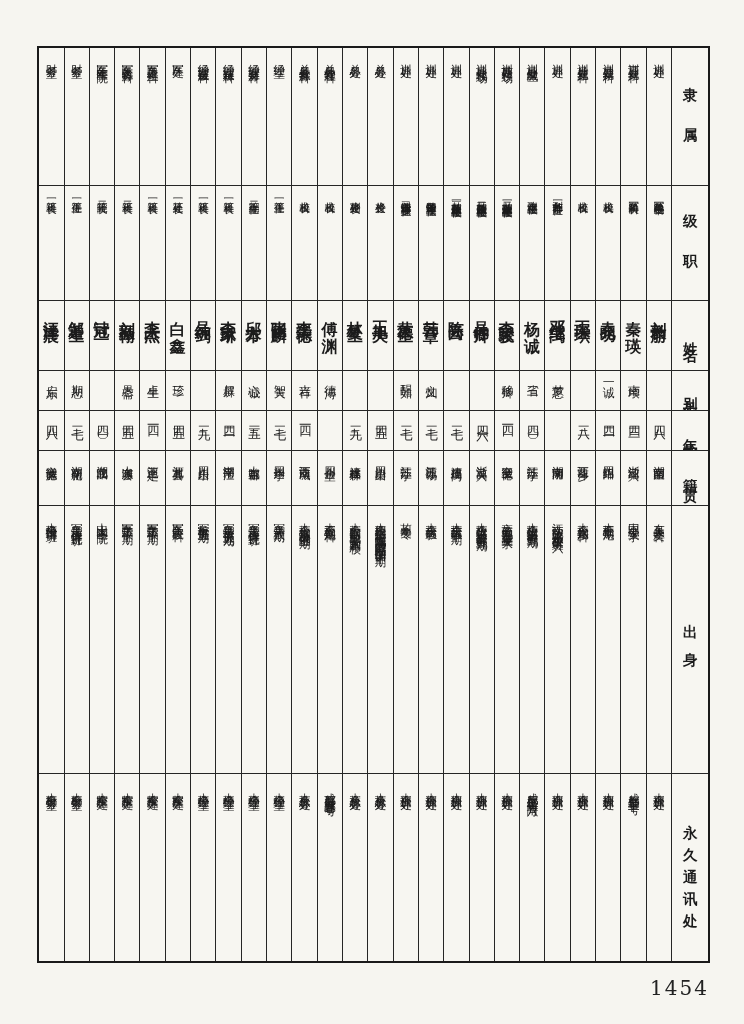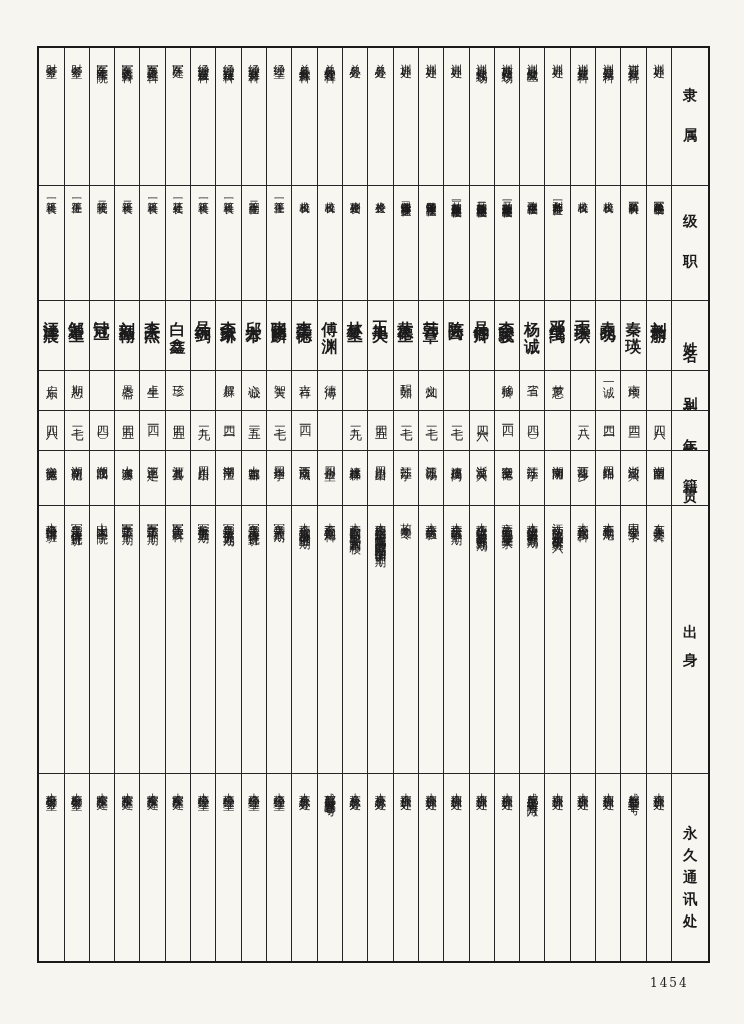--- a/index.html
+++ b/index.html
@@ -66,21 +66,21 @@
     font-size:14.5px;font-weight:700;
     padding:0;line-height:1;
   }
   .head .ls-xl{letter-spacing:42px;}
   .head .ls-lg{letter-spacing:28px;}
   .head .ls-md{letter-spacing:22px;}
   .head .ls-sm{letter-spacing:12px;}
   .head .ls-xs{letter-spacing:5px;}
   .page-number{
     position:absolute;left:650px;top:976px;
-    font-size:12px;letter-spacing:2px;color:#222;
+    font-size:20px;letter-spacing:2px;color:#222;
     font-family:"DejaVu Serif",serif;
   }
 </style>
 </head>
 <body>
 
 <div class="page">
   <div class="table">
     <div class="col head">
       <div class="cell r-affiliation">

